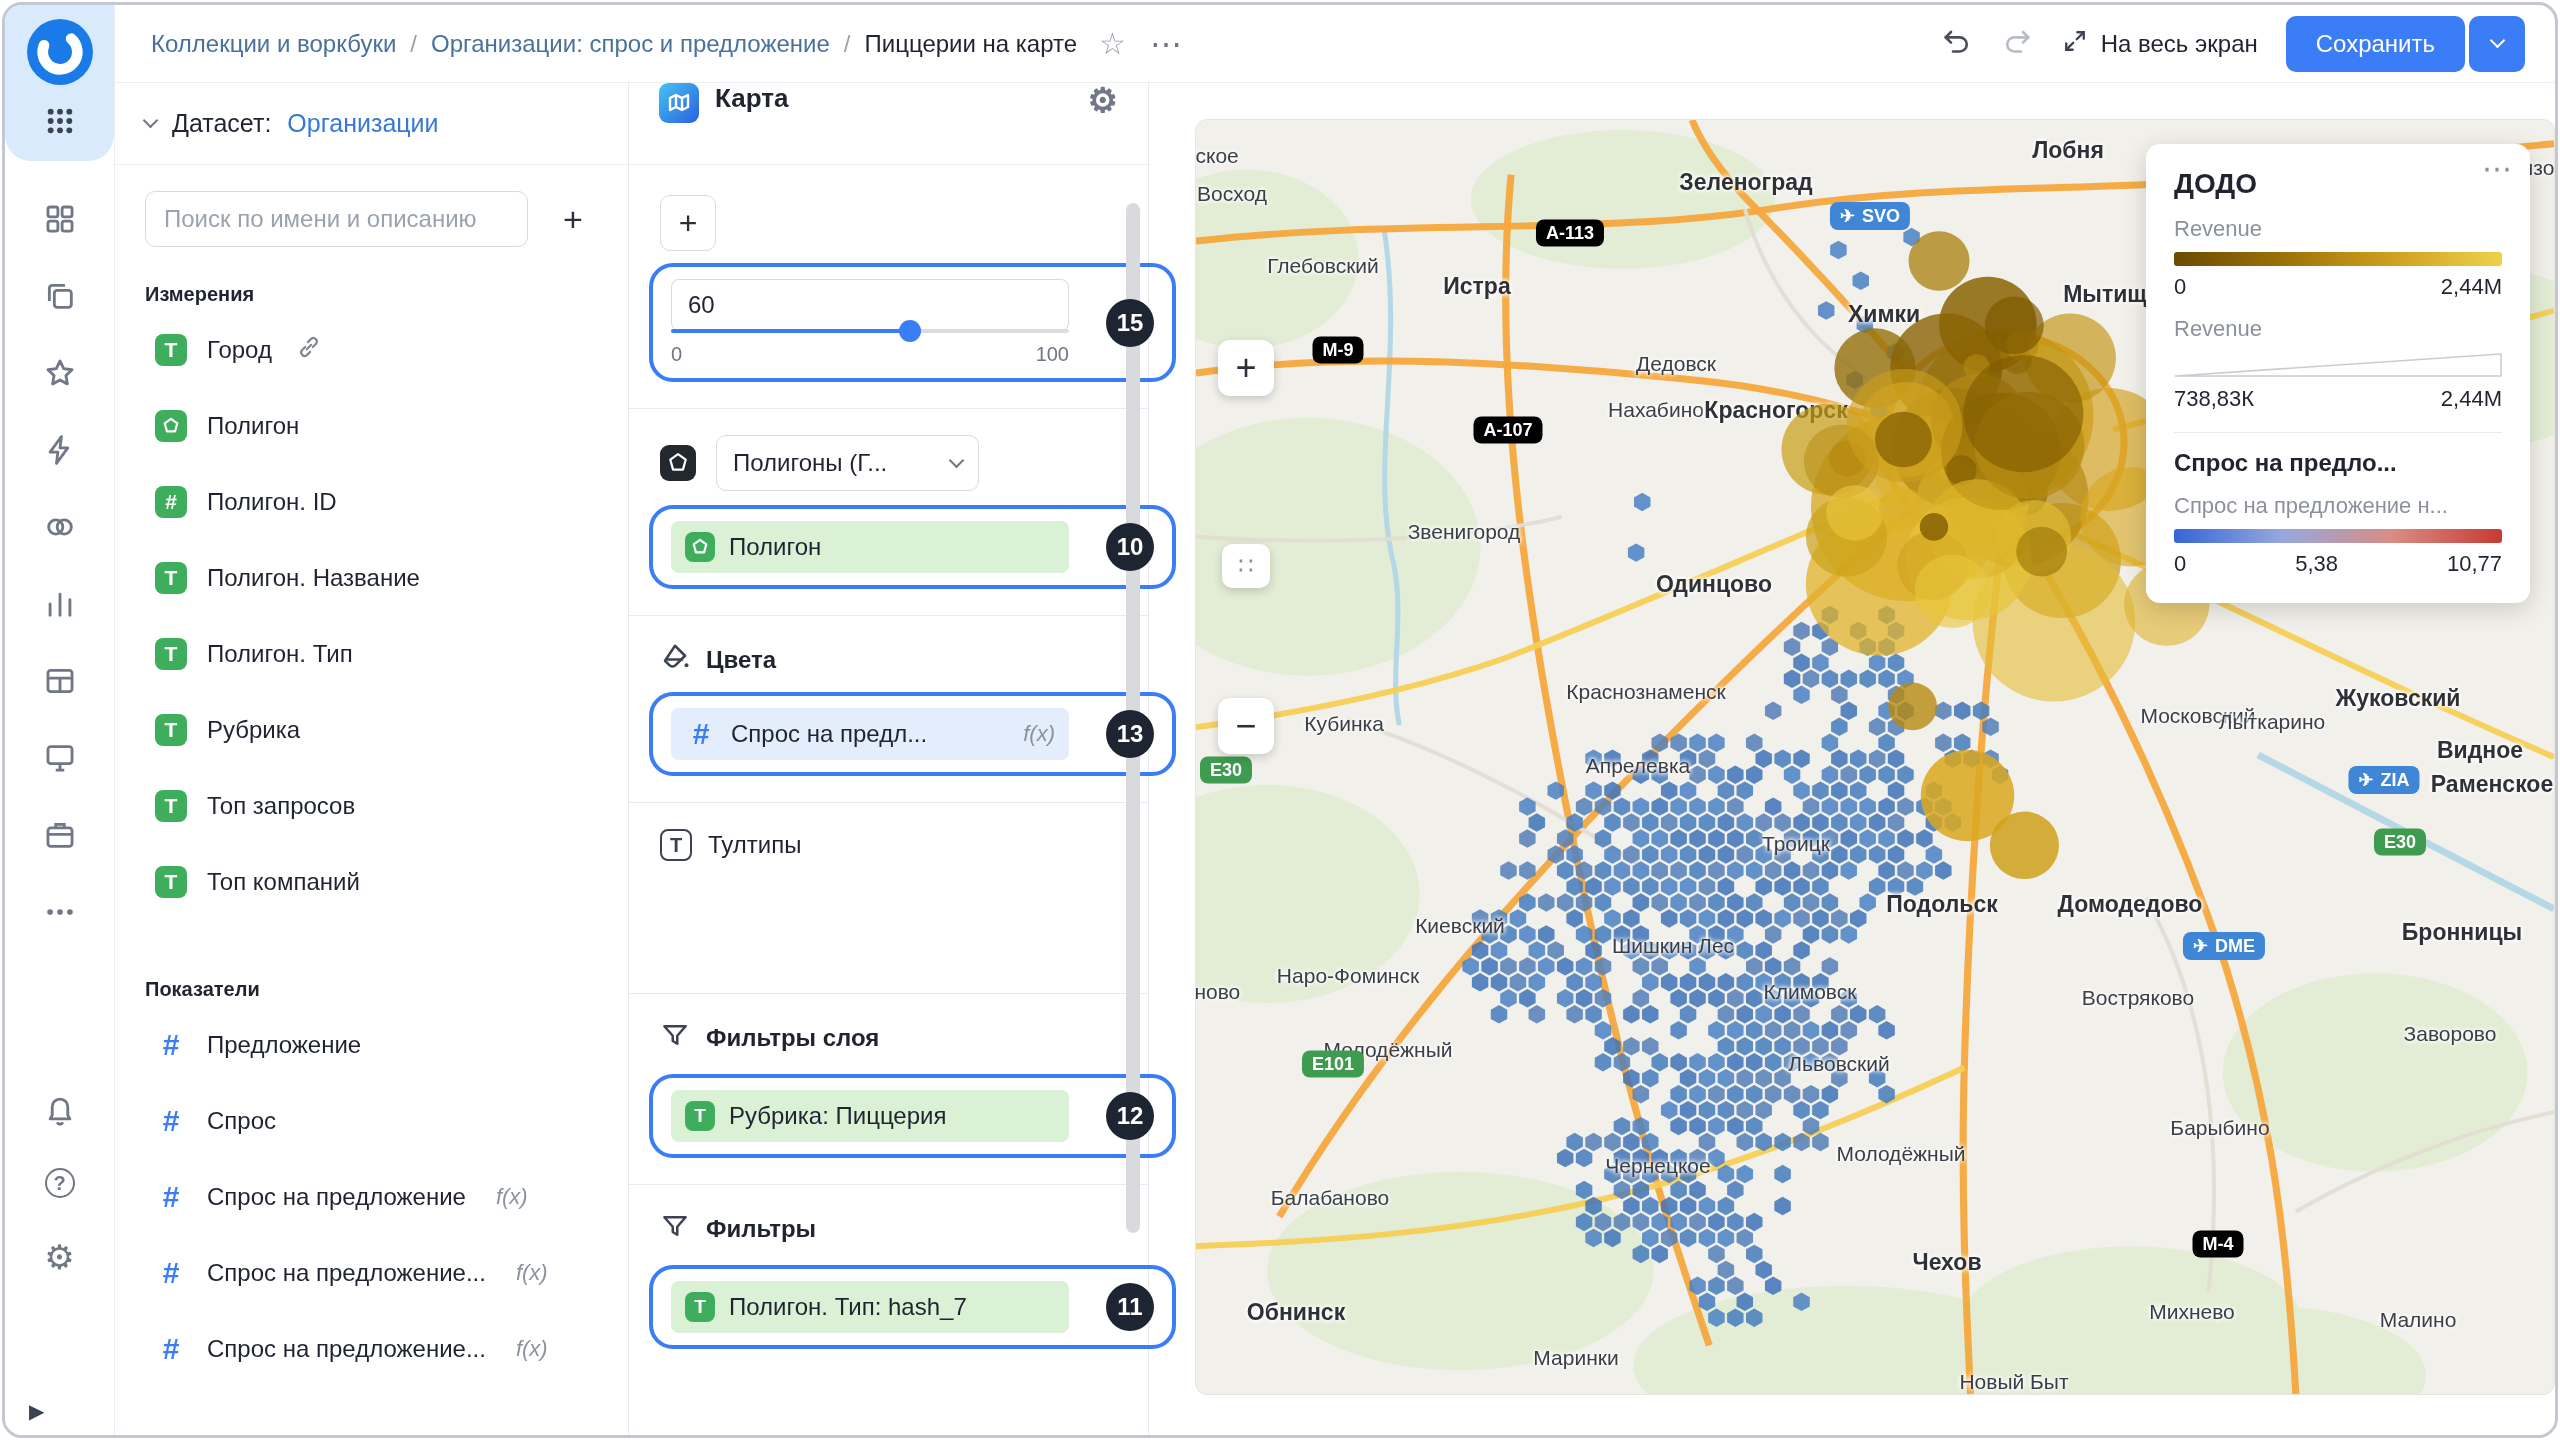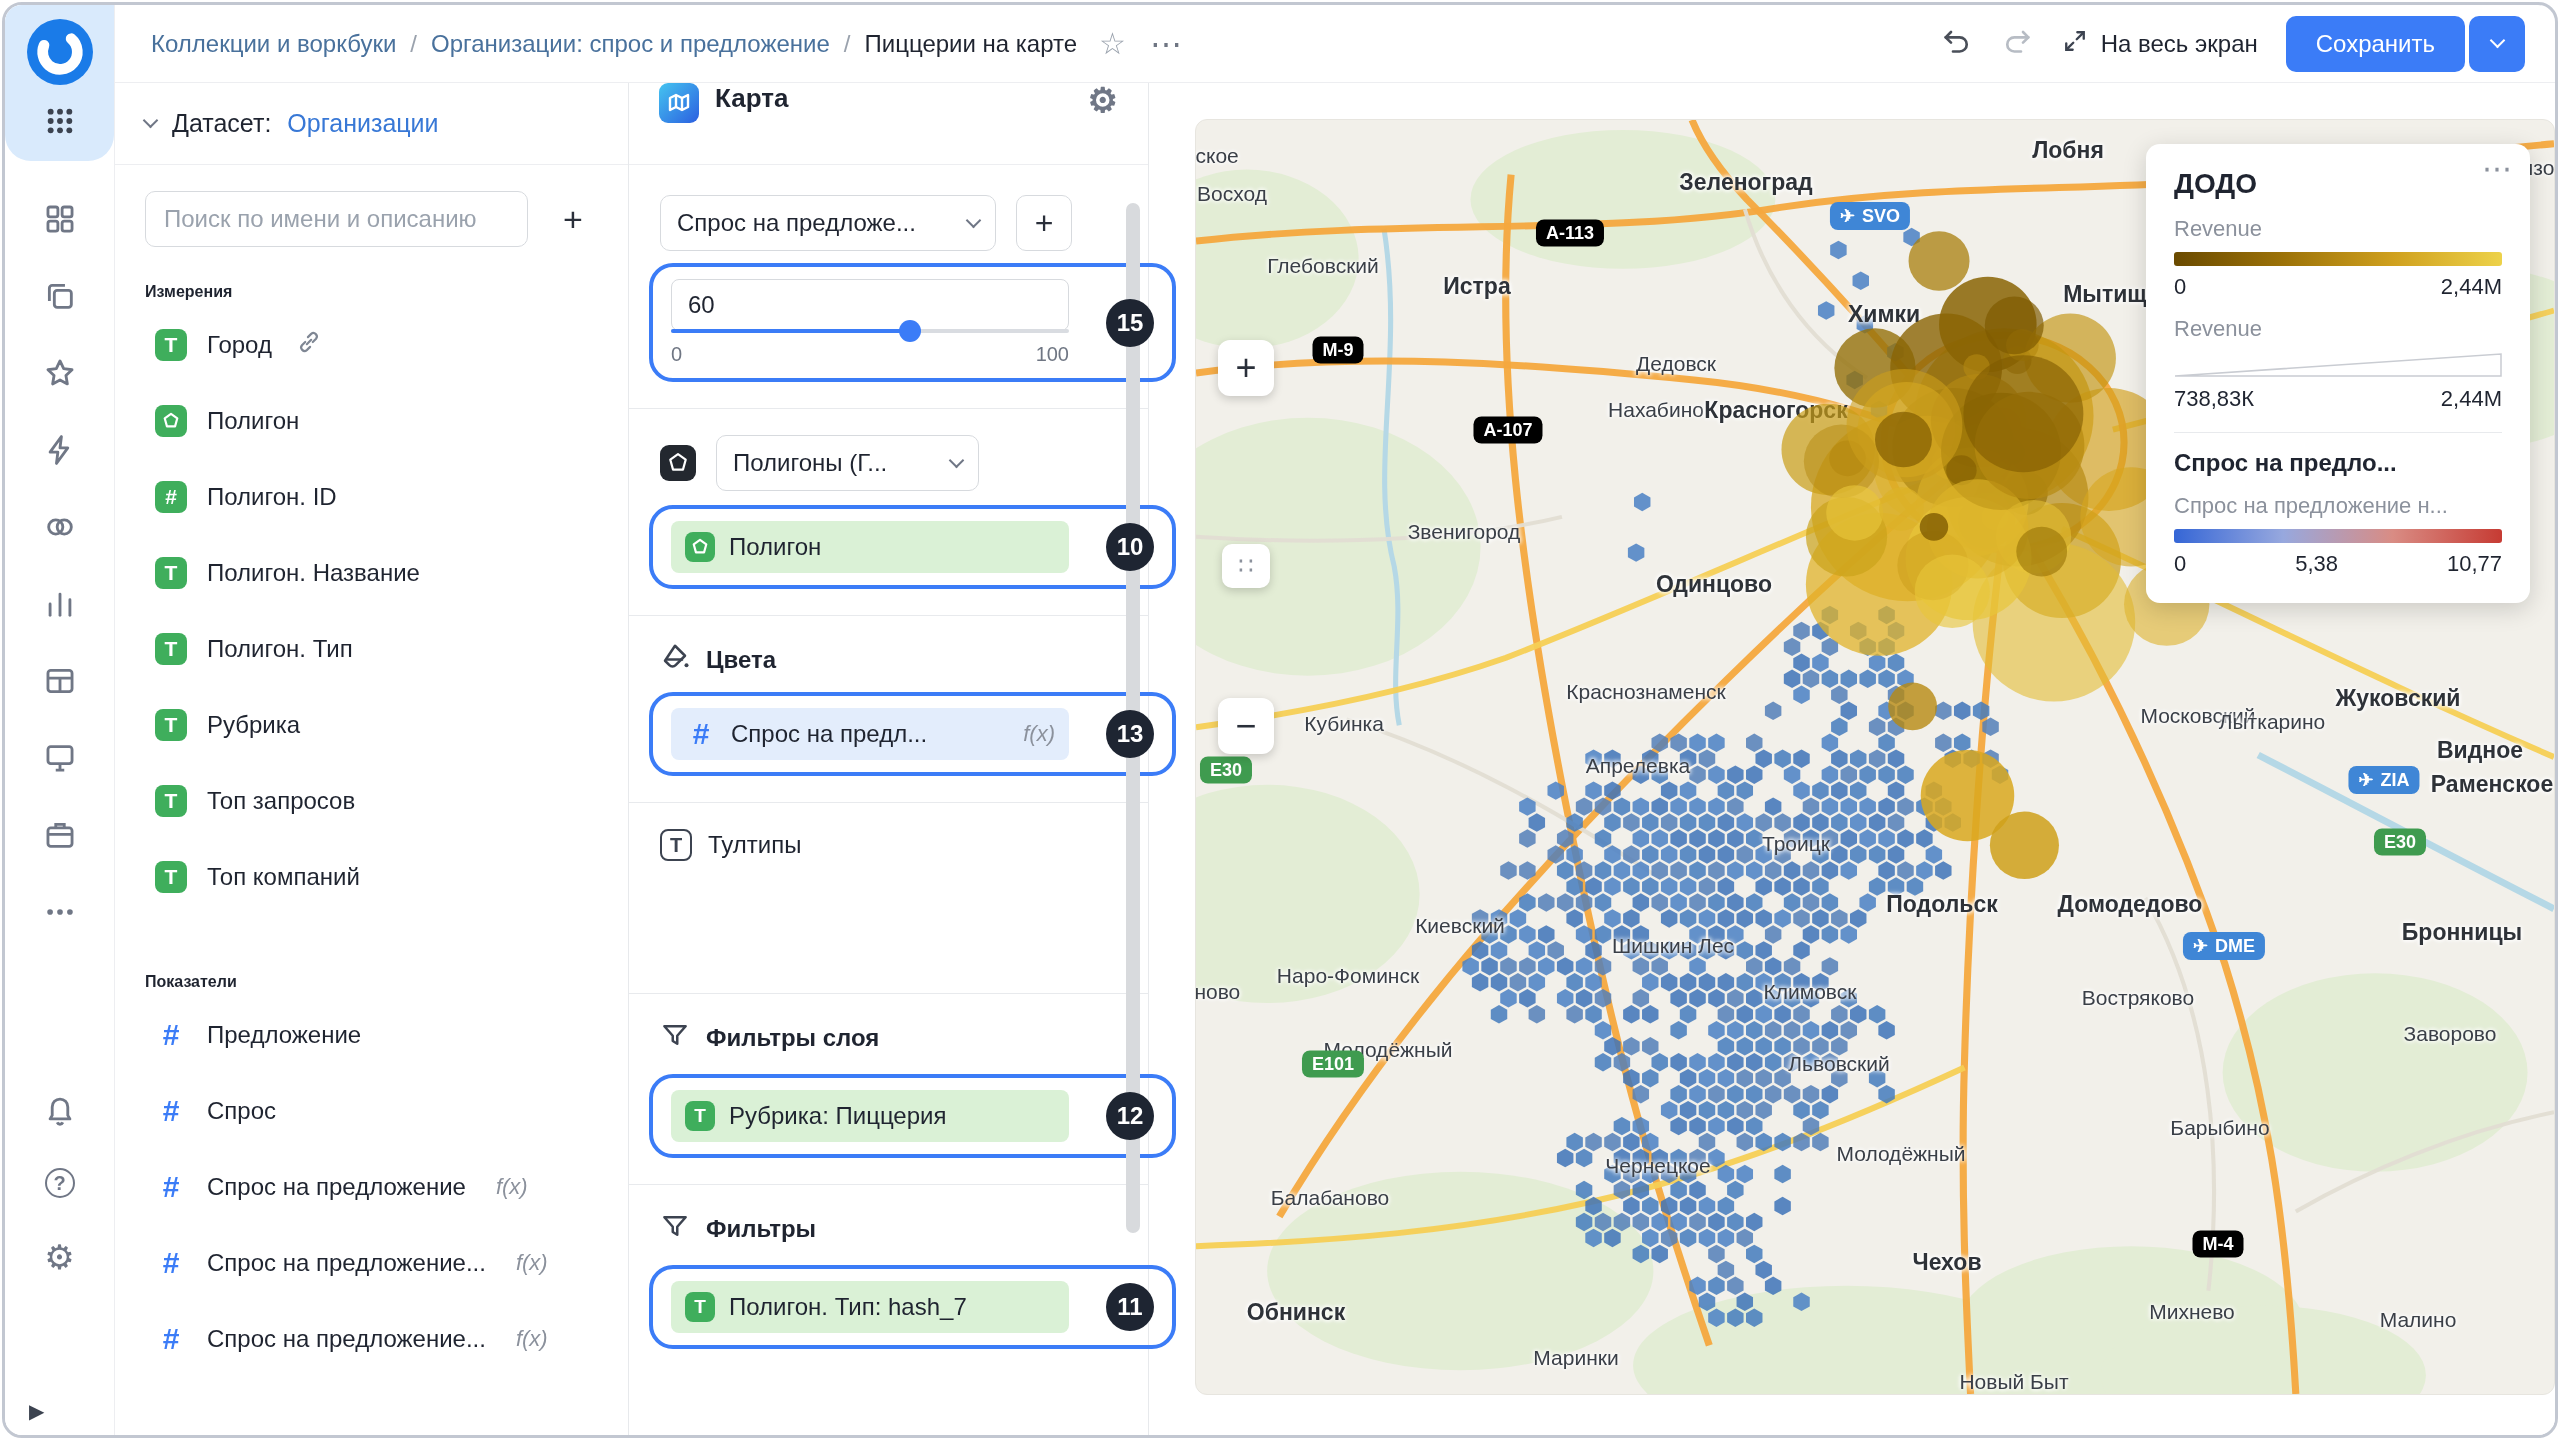--- a/index.html
+++ b/index.html
@@ -39,21 +39,21 @@
   .content{flex:1;display:flex;min-height:0}
 
   
   .ds-panel{width:514px;flex:0 0 514px;border-right:1px solid #e7e9ec;display:flex;flex-direction:column;overflow:hidden;background:#fff;z-index:2}
   .ds-head{height:82px;flex:0 0 82px;border-bottom:1px solid #edeef1;display:flex;align-items:center;padding:0 30px;gap:16px;font-size:25px}
   .ds-name{color:#3878d6}
   .ds-search{display:flex;padding:26px 30px 0 30px;gap:20px;align-items:center}
   .ds-input{flex:1;height:56px;border:1px solid #d7dade;border-radius:10px;padding:0 18px;font-size:24px;color:#1f2430;font-family:inherit;outline:none}
   .ds-input::placeholder{color:#9aa2ad}
   .ghost-plus{width:50px;height:50px;border:none;background:none;font-size:34px;color:#2a2f3a;display:flex;align-items:center;justify-content:center}
-  .sec-title{font-size:16px;font-weight:700;margin:36px 0 6px 30px}
+  .sec-title{font-size:20px;font-weight:700;margin:36px 0 6px 30px}
   .sec-title.meas{margin-top:58px}
   .field-row{height:76px;display:flex;align-items:center;gap:20px;padding:0 26px 0 40px;font-size:24px;white-space:nowrap}
   .fi{width:32px;height:32px;border-radius:8px;background:#3fae5c;color:#fff;font-weight:700;font-size:21px;display:flex;align-items:center;justify-content:center;flex:0 0 32px}
   .fi-hash{background:none;color:#3b7cf7;font-size:30px;font-weight:700;width:32px;height:32px;display:flex;align-items:center;justify-content:center;flex:0 0 32px}
   .fx{color:#8b919c;font-size:22px;font-style:italic;margin-left:10px}
 
   
   .cfg-panel{width:520px;flex:0 0 520px;border-right:1px solid #e7e9ec;display:flex;flex-direction:column;position:relative;z-index:2;background:#fff}
   .cfg-head{height:82px;flex:0 0 82px;border-bottom:1px solid #edeef1;display:flex;gap:16px;padding:0 30px;font-size:26px;font-weight:600}
   .cfg-gear{margin-left:auto}
@@ -343,24 +343,20 @@
                 </defs>
                 <rect width="40" height="40" rx="9" fill="url(#mg)"></rect>
                 <path d="M11 27 V15 l6-3 6 3 6-3 v12 l-6 3 -6-3 Z" fill="none" stroke="#fff" stroke-width="2.4" stroke-linejoin="round"></path>
                 <path d="M17 12 v12 M23 15 v12" stroke="#fff" stroke-width="2.4"></path>
               </svg></span>
           <span>Карта</span>
           <span class="cfg-gear gear-glyph">⚙</span>
         </div>
         <div class="cfg-body">
           <div class="row">
-            <div class="select sel-layer">
-              <span>Спрос на предложе...</span>
-              <span class="chev"></span>
-            </div>
             <button class="sq-btn">+</button>
           </div>
 
           <div class="hl">
             <div class="val-field">
               <span>60</span>
               <div class="slider">
                 <div class="slider-fill" id="sl-fill" style="width: 60%;"></div>
                 <div class="knob" id="sl-knob" style="left: 60%;"></div>
               </div>

